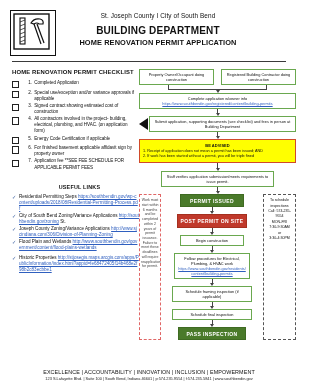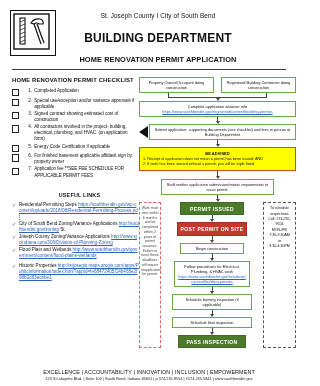--- a/index.html
+++ b/index.html
@@ -10,22 +10,22 @@
   }
   .page{position:absolute;inset:0;}
 
   
   .header{display:flex;align-items:flex-start;padding:8px 10px 0 10px;}
   .logo{width:44px;height:44px;border:1.6px solid #111;flex:0 0 auto;
         position:relative;background:#fff;margin-top:2px;}
   .logo svg{position:absolute;left:0;top:0;}
   .head-text{flex:1;text-align:center;padding-top:4px;padding-right:28px;}
   .h-line1{font-size:6.4px;letter-spacing:.1px;color:#111;}
-  .h-line2{font-size:12px;font-weight:bold;margin-top:12px;letter-spacing:.2px;}
-  .h-line3{font-size:7.4px;font-weight:bold;margin-top:10px;letter-spacing:.1px;}
+  .h-line2{font-size:10px;font-weight:bold;margin-top:6px;letter-spacing:.2px;}
+  .h-line3{font-size:7.4px;font-weight:bold;margin-top:2px;letter-spacing:.1px;}
   .rule{height:0;border-top:1.6px solid #3a3a3a;margin:5px 12px 0 12px;}
 
   
   .body-wrap{display:flex;padding:7px 0 0 0;}
   .leftcol{width:139px;flex:0 0 auto;padding-left:12px;box-sizing:border-box;}
   .rightcol{flex:1;padding-right:2px;}
 
   .sec-title{font-size:5.9px;font-weight:bold;letter-spacing:.15px;margin-bottom:5px;}
   .chk-list{list-style:none;margin:0;padding:0;}
   .chk-item{display:flex;align-items:flex-start;margin-bottom:1.2px;}

